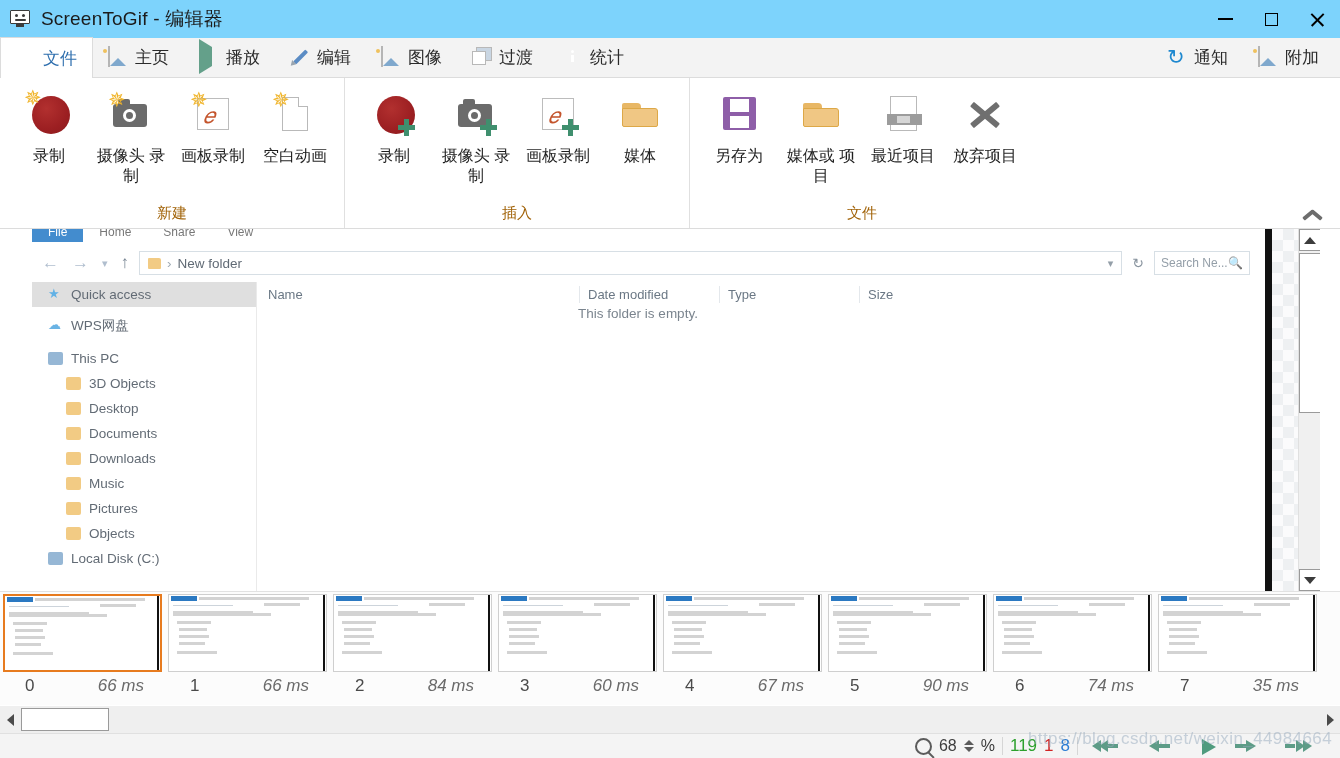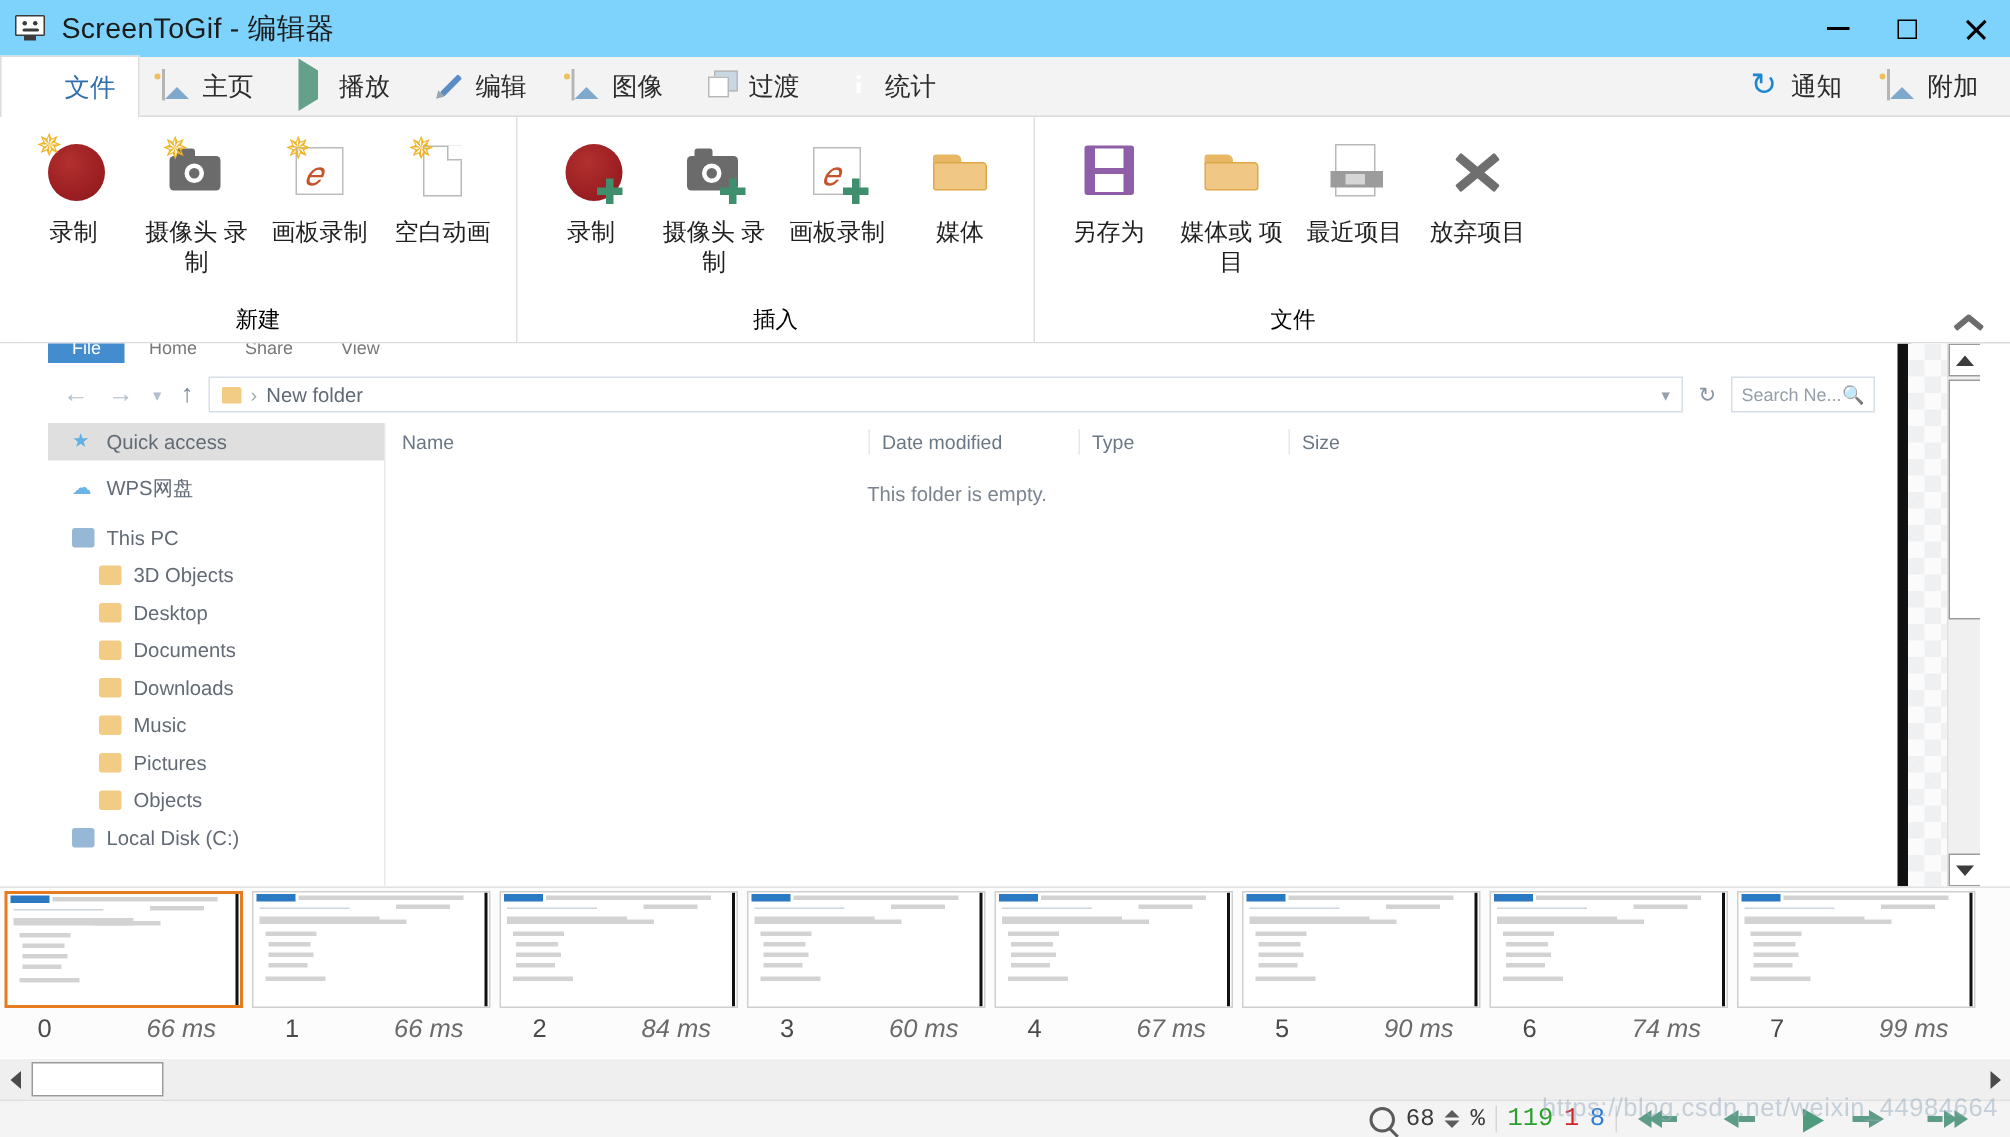--- a/index.html
+++ b/index.html
@@ -129,21 +129,21 @@
 
   
   .ribbon {
     height: 151px; background: #ffffff; display: flex; position: relative;
     border-bottom: 1px solid #dcdcdc;
   }
   .rgroup { position: relative; display: flex; flex-direction: column; justify-content: flex-start; }
   .rgroup + .rgroup { border-left: 1px solid #e0e0e0; }
   .rgroup-items { display: flex; align-items: flex-start; padding: 8px 8px 0 8px; flex: 1; }
   .rgroup-label {
-    text-align: center; font-size: 15px; color: #000000; padding-bottom: 5px;
+    text-align: center; font-size: 15px; color: #a16207; padding-bottom: 5px;
   }
   .rbtn {
     width: 82px; display: flex; flex-direction: column; align-items: center;
     padding-top: 6px; cursor: default;
   }
   .rbtn .lbl {
     font-size: 16px; color: #1f1f1f; text-align: center; line-height: 20px; margin-top: 8px;
   }
   .rbtn .ic { width: 46px; height: 46px; position: relative; }
 
@@ -250,21 +250,21 @@
   .fe-search { width:96px;height:24px;border:1px solid #cfd8e0;background:#fff;display:flex;align-items:center;
     justify-content:space-between;padding:0 6px;font-size:12px;color:#7d8a96; }
   .fe-side { position:absolute; left:14px; top:53px; width:225px; bottom:0; background:#fff; border-right:1px solid #e6e6e6;}
   .fe-side-item { display:flex; align-items:center; gap:8px; height:25px; padding-left:16px; font-size:13.5px; color:#404b57; }
   .fe-side-item.sel { background:#d8d8d8; padding-left:16px; }
   .fe-side-item.ind { padding-left:34px; }
   .si { width:15px; height:13px; flex:none; border-radius:2px; }
   .fe-main { position:absolute; left:242px; top:53px; right:250px; bottom:0; }
   .fe-cols { display:flex; height:24px; align-items:center; font-size:13px; color:#4a5a6a; }
   .fe-col { border-right:1px solid #dfe4e8; height:17px; display:flex; align-items:center; padding-left:8px; }
-  .fe-empty { text-align:center; margin-top:16px; font-size:13.5px; color:#5e6a76; }
+  .fe-empty { text-align:center; font-size:13.5px; color:#5e6a76; }
 
   
   .framestrip {
     position:absolute; left:0; top:591px; width:1340px; height:114px;
     background:#fcfcfc; border-top:1px solid #e2e2e2;
     display:flex; align-items:flex-start; overflow:hidden;
   }
   .frame { width:165px; height:114px; padding:2px 3px 0 3px; position:relative; }
   .frame.sel .thumb { border:2px solid #e77b1f; }
   .thumb {
@@ -293,21 +293,21 @@
   .chv { width:0;height:0;border-top:6px solid transparent;border-bottom:6px solid transparent; }
   .chv.l { border-right:7px solid #4a4a4a; }
   .chv.r { border-left:7px solid #4a4a4a; }
 
   
   .statusbar {
     position:absolute; left:0; top:733px; width:1340px; height:25px;
     background:#f4f4f4; border-top:1px solid #e0e0e0;
     display:flex; align-items:center; justify-content:flex-end; gap:0;
   }
-  .sb-sec { display:flex; align-items:center; height:25px; padding:0 7px; gap:7px;font-family:Liberation Mono, monospace; }
+  .sb-sec { display:flex; align-items:center; height:25px; padding:0 7px; gap:7px; }
   .sb-sep { width:1px; height:18px; background:#d6d6d6; }
   .mag { width:17px; height:17px; border:2px solid #5b5b5b; border-radius:50%; position:relative; }
   .mag::after { content:""; position:absolute; right:-5px; bottom:-4px; width:8px; height:2.2px; background:#5b5b5b; transform:rotate(45deg); }
   .zoomval { font-size:16px; color:#3c3c3c; }
   .spin { display:flex; flex-direction:column; gap:2px; }
   .spin .a { width:0;height:0;border-left:5px solid transparent;border-right:5px solid transparent;border-bottom:5px solid #5b5b5b; }
   .spin .b { width:0;height:0;border-left:5px solid transparent;border-right:5px solid transparent;border-top:5px solid #5b5b5b; }
   .pct { font-size:16px; color:#3c3c3c; }
   .cnt { font-size:17px; }
   .cnt.g { color:#2ca02c; }
@@ -786,21 +786,21 @@
       <div class="tgray" style="left:10px;top:33px;width:28px;height:3px"></div>
       <div class="tgray" style="left:10px;top:40px;width:30px;height:3px"></div>
       <div class="tgray" style="left:10px;top:47px;width:26px;height:3px"></div>
       <div class="tgray" style="left:8px;top:56px;width:40px;height:3px"></div>
       <div class="tgray" style="left:95px;top:8px;width:36px;height:3px"></div>
       <div class="tgray" style="left:58px;top:18px;width:44px;height:3px"></div>
       <div class="tblack"></div>
     </div>
     <div class="frame-meta">
       <span class="frame-idx">7</span>
-      <span class="frame-dur">99 ms</span>
+      <span class="frame-dur">35 ms</span>
     </div>
   </div>
 </div>
 
 <div class="hscroll">
   <div class="hs-btn">
       <div class="chv l"></div>
     </div>
   <div class="hs-thumb"></div>
   <div class="hs-track"></div>

